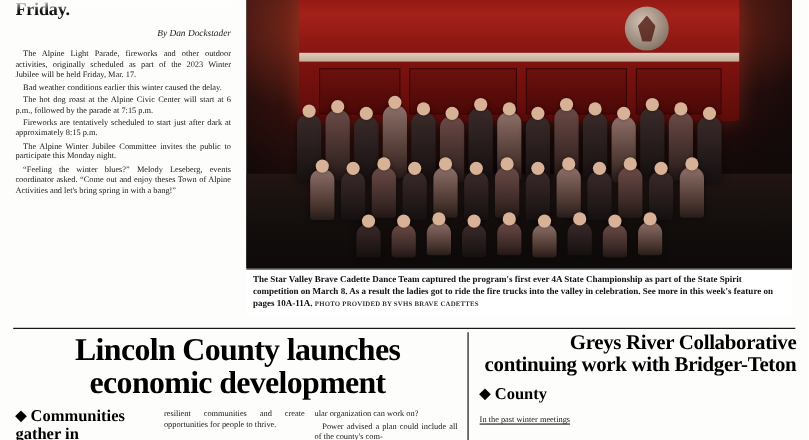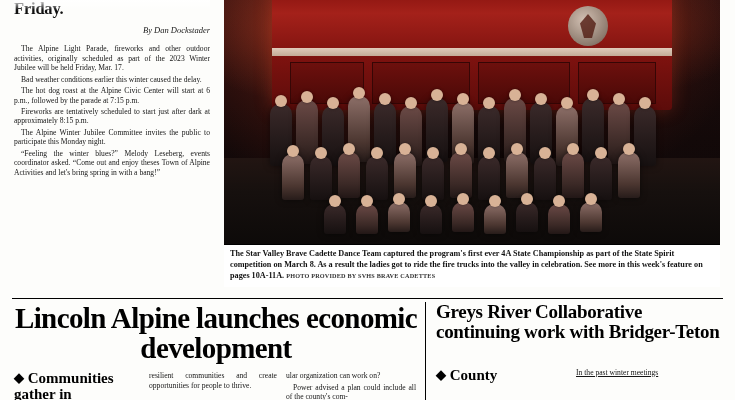--- a/index.html
+++ b/index.html
@@ -266,29 +266,30 @@
     position: absolute;
     left: 436px;
     top: 302px;
     width: 288px;
   }
   .br-head {
     font-family: "Liberation Serif", serif;
     font-weight: bold;
     font-size: 19px;
     line-height: 1.07;
-    text-align: left;
+    text-align: right;
     margin: 0;
     letter-spacing: -0.3px;
     color: #000;
   }
   .br-cols {
     display: flex;
     gap: 10px;
-    margin-top: 25px;
+    margin-top: 8px;
+    flex-direction: column;
   }
   .br-c1 { width: 130px; }
   .br-c2 { width: 138px; }
   .br-cols p {
     margin: 0 0 1.5px 0;
     font-size: 7.6px;
     line-height: 1.3;
     text-align: justify;
     color: #151515;
     text-decoration: underline;
@@ -387,21 +388,21 @@
 
     <div class="caption-box">
       <p class="caption-text"><span>The Star Valley Brave Cadette Dance Team captured the program's first ever 4A State Championship as part of the State Spirit competition on March 8. As a result the ladies got to ride the fire trucks into the valley in celebration. See more in this week's feature on pages 10A-11A.</span> <span class="credit">PHOTO PROVIDED BY SVHS BRAVE CADETTES</span></p>
     </div>
   </div>
 
   <div class="rule-full"></div>
   <div class="rule-vert"></div>
 
   <div class="bl">
-    <h1 class="big-head">Lincoln Alpine launches economic development</h1>
+    <h1 class="big-head">Lincoln County launches economic development</h1>
     <div class="bl-cols">
       <div class="bl-c1">
         <h3 class="subhead"><span class="diamond">◆</span> <span>Communities gather in</span></h3>
       </div>
       <div class="bl-c2">
         <p>resilient communities and create opportunities for people to thrive.</p>
       </div>
       <div class="bl-c3">
         <p>ular organization can work on?</p>
         <p class="ind">Power advised a plan could include all of the county's com-</p>

